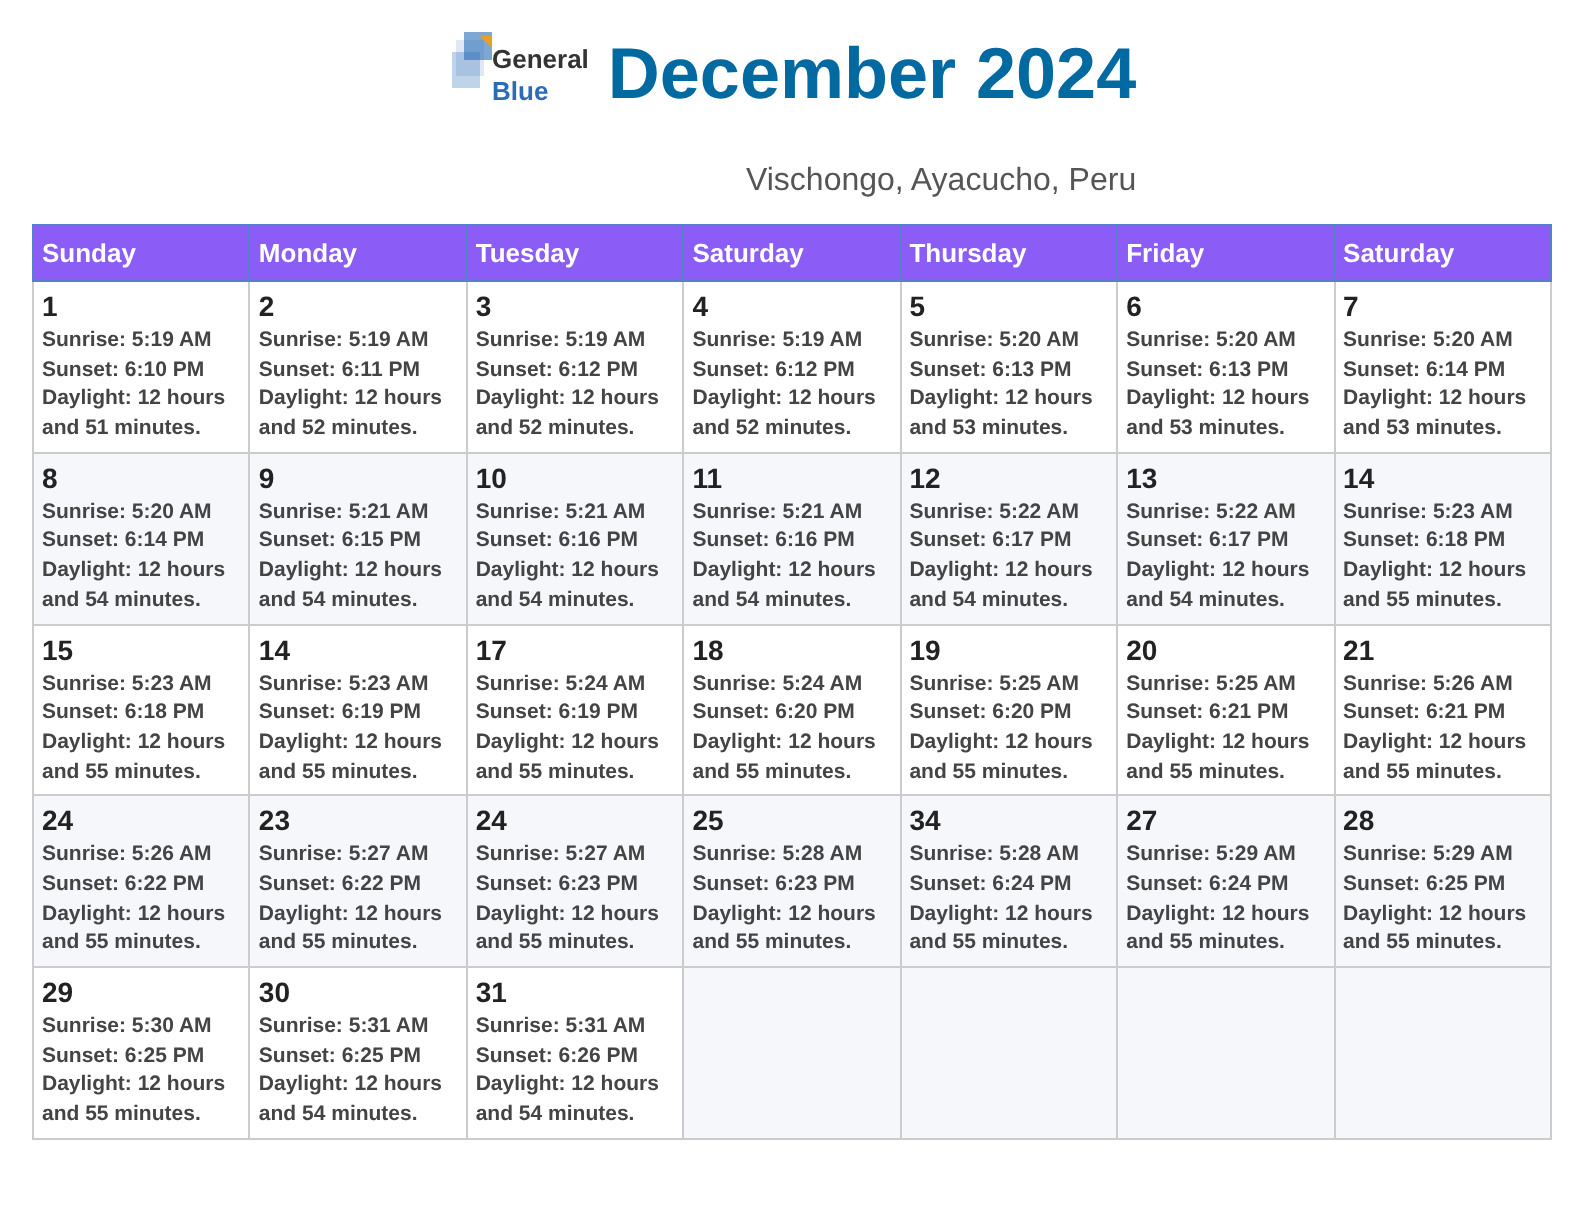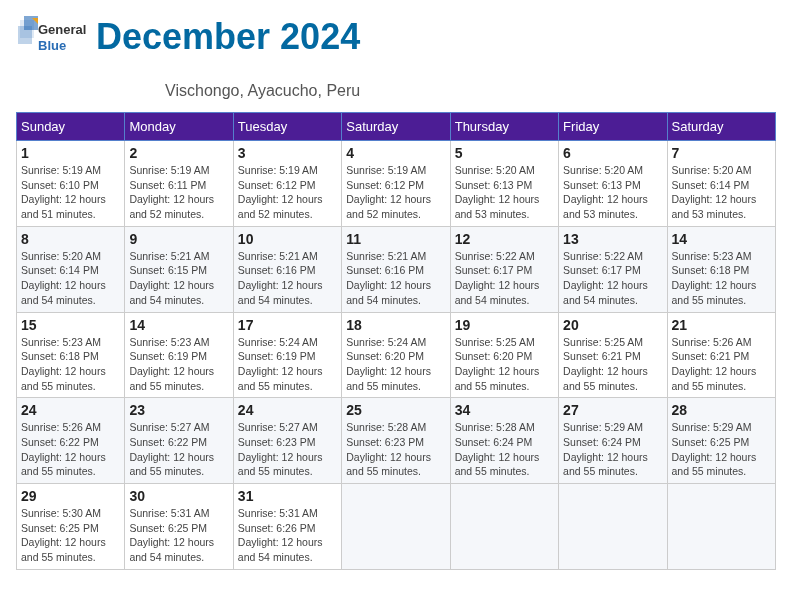--- a/index.html
+++ b/index.html
@@ -5,21 +5,21 @@
     * { box-sizing: border-box; margin: 0; padding: 0; }
     body {
       font-family: Arial, sans-serif;
       background: #fff;
       width: 792px;
       min-height: 612px;
       padding: 16px;
     }
     .header-area {
       display: flex;
-      justify-content: flex-start;
+      justify-content: center;
       align-items: flex-start;
       margin-bottom: 12px;
     }
     .logo {
       display: flex;
       align-items: center;
       gap: 4px;
     }
     .title-block { text-align: right; }
     .main-title {
@@ -31,26 +31,26 @@
       font-size: 16px;
       color: #555;
       margin-top: 24px;
     }
     .calendar {
       width: 100%;
       border-collapse: collapse;
       font-size: 11px;
     }
     .calendar thead tr th {
-      background: #4c1d95;
+      background: #8b5cf6;
       color: #fff;
       padding: 6px 4px;
       text-align: left;
       font-size: 13px;
-      font-weight: normal;
+      font-weight: bold;
       border: 1px solid #5580cc;
     }
     .calendar tbody tr td {
       vertical-align: top;
       padding: 4px 4px;
       border: 1px solid #ccc;
       background: #fff;
       width: calc(100% / 7);
       min-height: 70px;
     }
@@ -61,20 +61,21 @@
       font-size: 14px;
       font-weight: bold;
       color: #222;
       display: block;
       margin-bottom: 2px;
     }
     .day-info {
       color: #444;
       font-size: 10.5px;
       line-height: 1.4;
+      font-weight: bold;
     }
     .empty-cell { background: #f5f7fa !important; }
   </style>
 </head>
 <body>
 
 <div class="header-area">
   <div class="logo">
   <svg width="80" height="44" viewBox="0 0 80 44">
     <text x="22" y="18" font-size="13" font-weight="bold" fill="#333" font-family="Arial">General</text>

